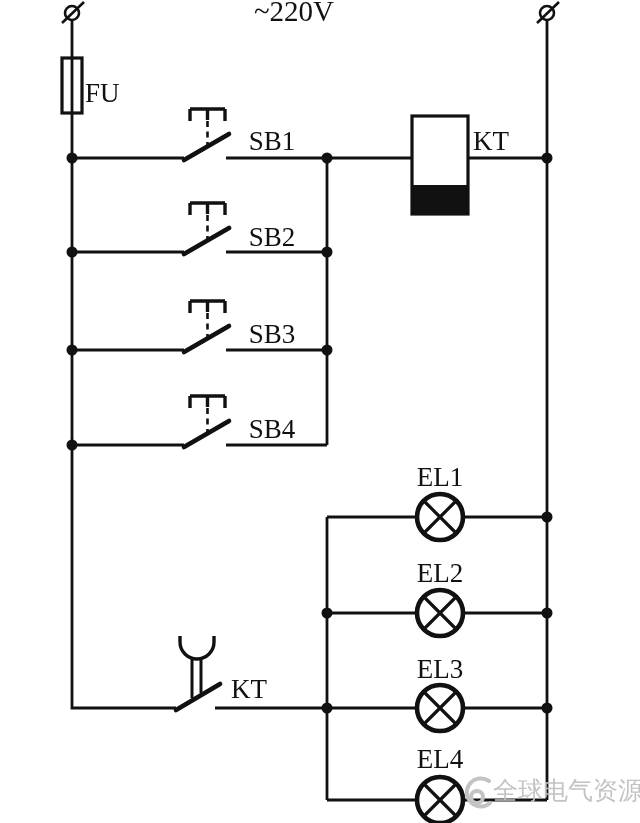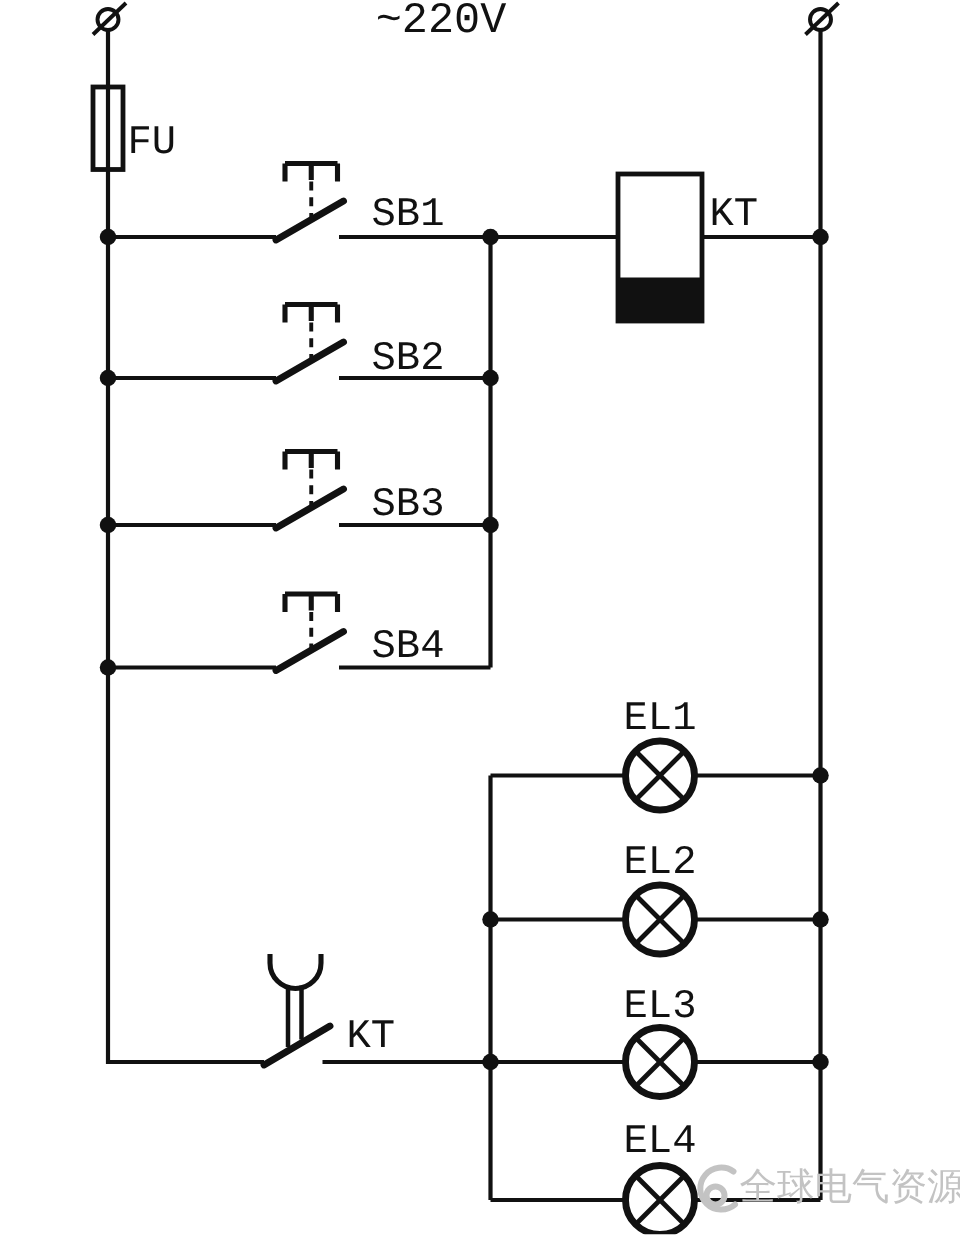--- a/index.html
+++ b/index.html
@@ -6,21 +6,21 @@
     margin: 0;
     padding: 0;
     background: #ffffff;
   }
   .canvas {
     position: relative;
     width: 640px;
     height: 823px;
     background: #ffffff;
     overflow: hidden;
-    font-family: Liberation Mono, monospace;
+    font-family: Liberation Serif, serif;
   }
   svg {
     display: block;
   }
   .wire  { stroke: #111111; stroke-width: 2.8; fill: none; }
   .sym   { stroke: #111111; stroke-width: 3.2; fill: none; }
   .thin  { stroke: #111111; stroke-width: 2.6; fill: none; }
   .blade { stroke: #111111; stroke-width: 4.6; fill: none; stroke-linecap: round; }
   .cap   { stroke: #111111; stroke-width: 3.4; fill: none; }
   .dash  { stroke: #111111; stroke-width: 2.6; fill: none; stroke-dasharray: 6 4.5; }

